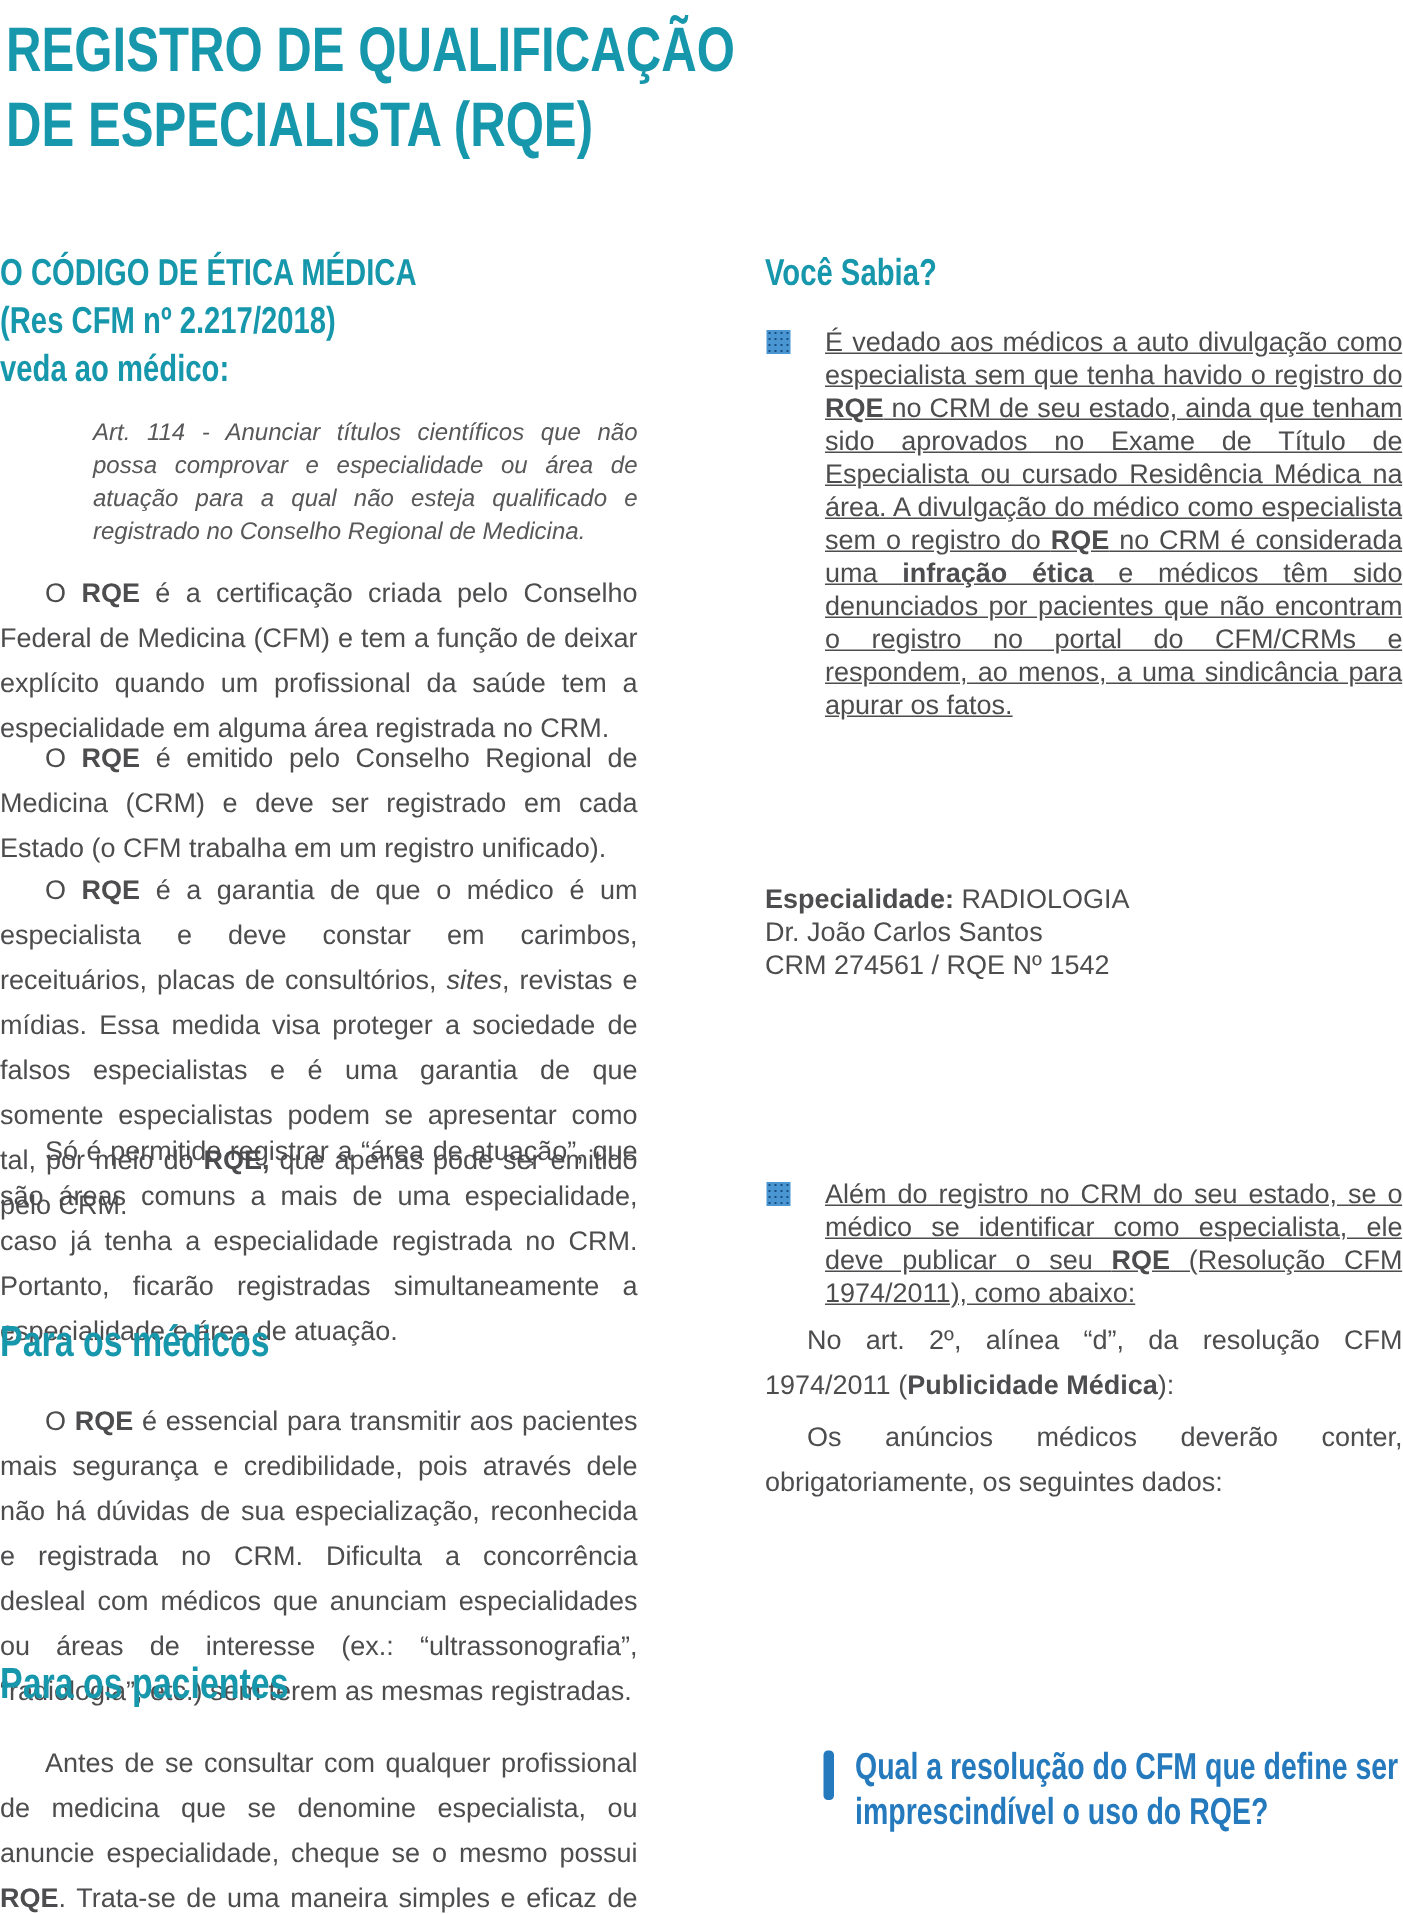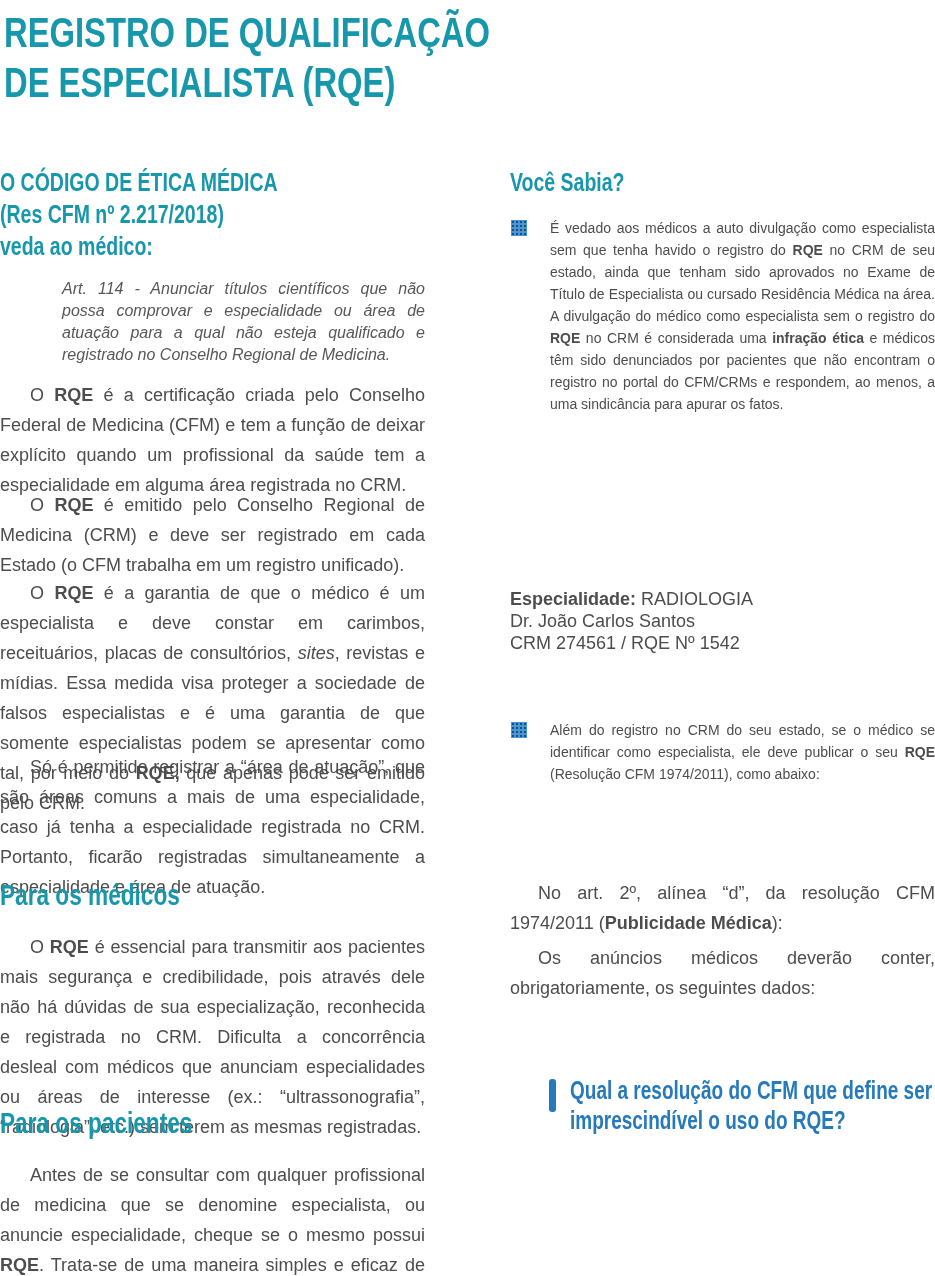--- a/index.html
+++ b/index.html
@@ -29,21 +29,21 @@
 
   
   .para{font-size:18px;line-height:30px;text-align:justify;text-indent:30px;margin:0;}
   .para-r{text-indent:28px;}
   .quote{
     font-size:16px;line-height:22px;text-align:justify;font-style:italic;
     padding-left:62px;color:#58585a;margin:0;
   }
 
   
-  .bullet{position:relative;padding-left:40px;font-size:14px;line-height:22px;text-align:justify;}
+  .bullet{position:relative;padding-left:40px;font-size:18px;line-height:22px;text-align:justify;text-decoration:underline;}
   .bullet .sq{
     position:absolute;left:1px;top:3px;width:16px;height:16px;
     background-color:#4a96d2;
     background-image:radial-gradient(#174f82 34%,rgba(0,0,0,0) 36%);
     background-size:4px 4px;
   }
 
   
   .doctor{font-size:18px;line-height:22px;}
 

